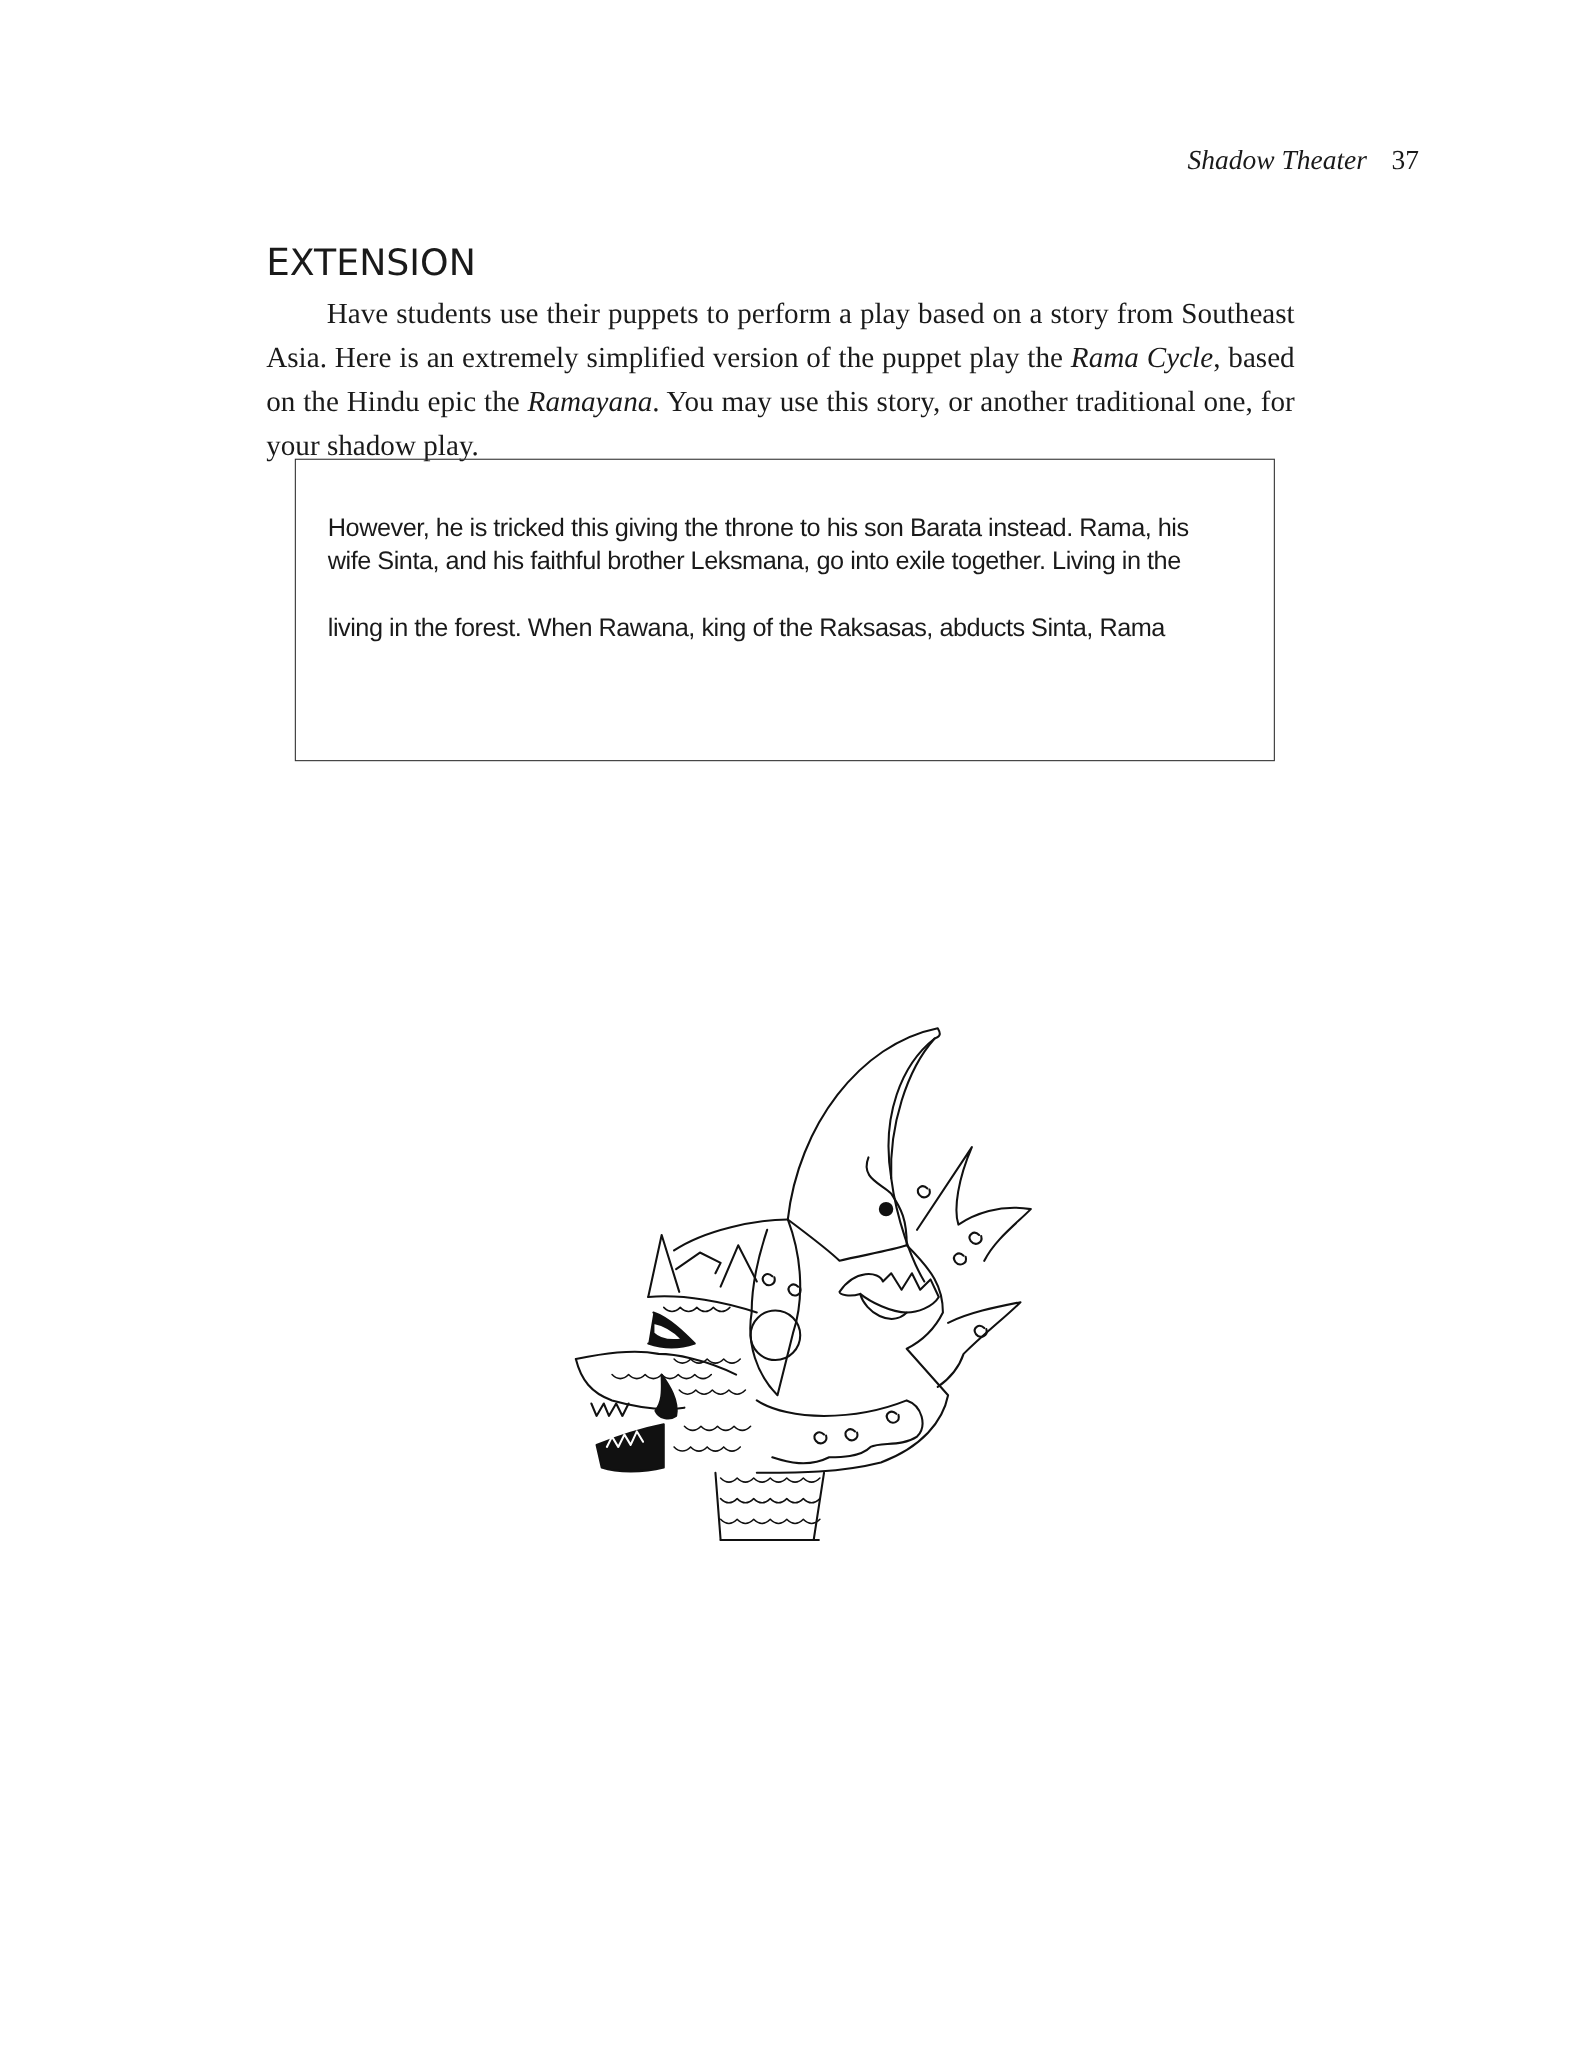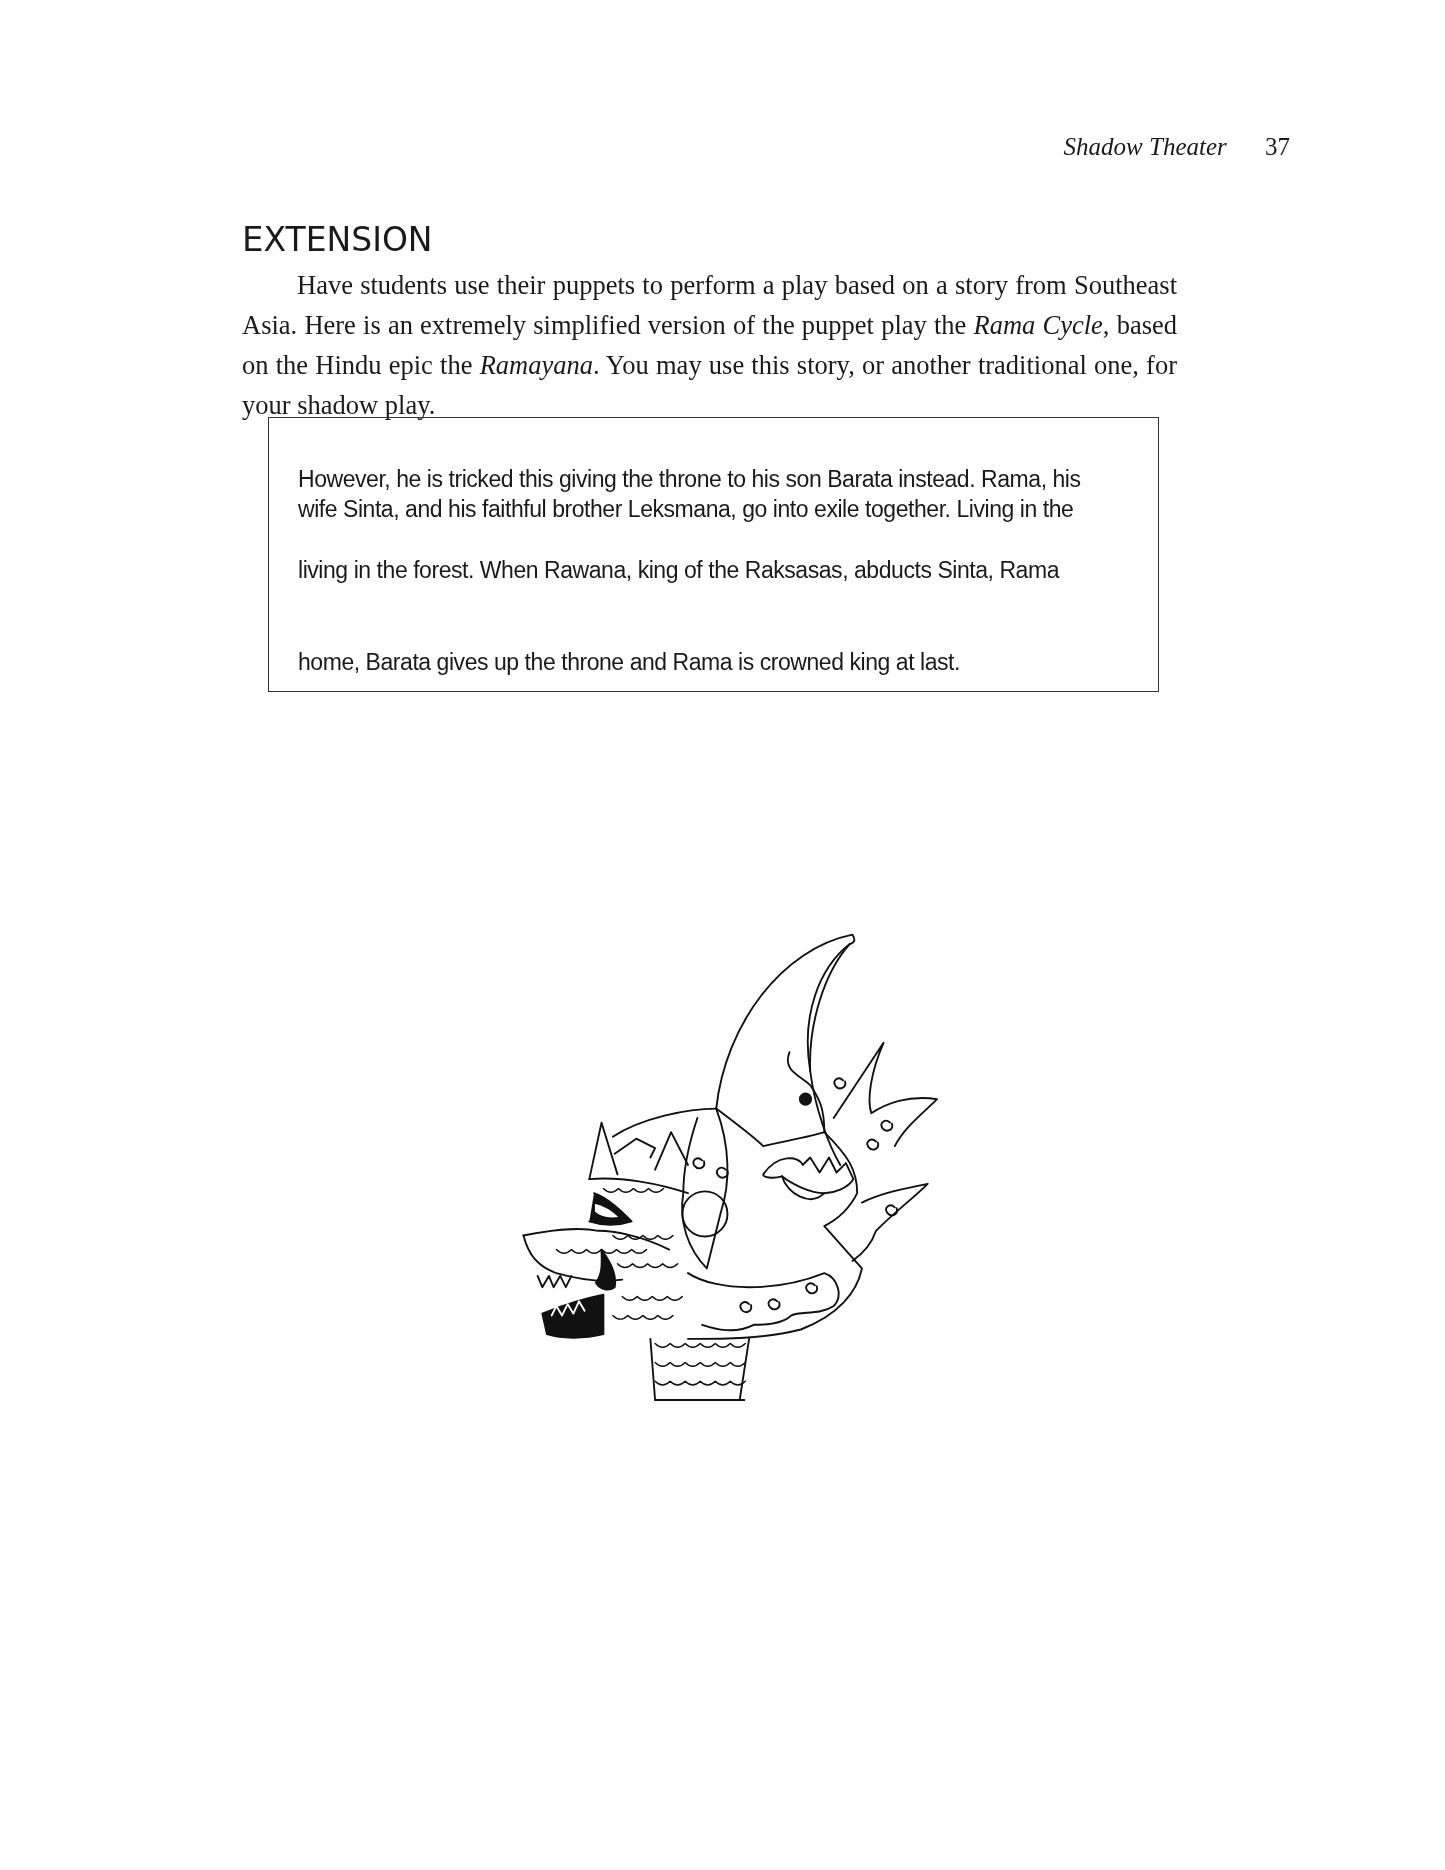--- a/index.html
+++ b/index.html
@@ -2,21 +2,21 @@
 <html><head>
 <meta charset="utf-8">
 <style>
   html, body { margin: 0; padding: 0; background: #ffffff; }
   body { width: 1445px; height: 1870px; position: relative; overflow: hidden; color: #1a1a1a; }
   .running-head {
     position: absolute; top: 133px; left: 1000px; width: 290px;
     font-family: "Liberation Serif", "DejaVu Serif", serif; font-size: 25px;
     text-align: right; white-space: nowrap;
   }
-  .running-head .title { font-style: italic; margin-right: 32px; }
+  .running-head .title { font-style: italic; margin-right: 16px; }
   .section-heading {
     position: absolute; top: 222px; left: 242px;
     font-family: "DejaVu Sans", "Liberation Sans", sans-serif; font-size: 32px;
     letter-spacing: 0px; font-weight: normal; margin: 0; line-height: 1;
   }
   .section-heading .cap-first { font-size: 34px; }
   .section-heading .small-caps { font-size: 33px; }
   .intro {
     position: absolute; top: 265px; left: 242px; width: 935px;
     font-family: "Liberation Serif", "DejaVu Serif", serif; font-size: 26.5px;
@@ -48,21 +48,20 @@
 
 <div class="story-box">
   <p class="story-text">
     <br>
     <span>However, he is tricked this giving the throne to his son Barata instead. Rama, his</span><br>
     <span>wife Sinta, and his faithful brother Leksmana, go into exile together. Living in the</span><br>
     <br>
     <span>living in the forest. When Rawana, king of the Raksasas, abducts Sinta, Rama</span><br>
     <br>
     <br>
-    <span>home, Barata gives up the throne and Rama is crowned king at last.</span>
   </p>
 </div>
 
 <svg class="illustration" viewBox="0 0 500 540" fill="none" stroke="#111" stroke-width="2" stroke-linejoin="round" stroke-linecap="round">
 
   <path d="M230,210 C240,120 300,40 375,25 C378,30 378,33 372,35 C340,60 320,110 330,170 C335,210 350,250 362,270"></path>
   <path d="M330,170 C328,120 345,65 372,35"></path>
 
   <path d="M230,210 C250,225 270,240 280,250 C300,245 330,240 345,235 C370,260 380,275 380,300 C370,320 355,330 345,335 L385,380 C380,405 360,430 320,445 C280,455 240,455 200,455"></path>
   <path d="M308,150 C300,170 320,175 330,185 C340,200 345,210 345,235"></path>

